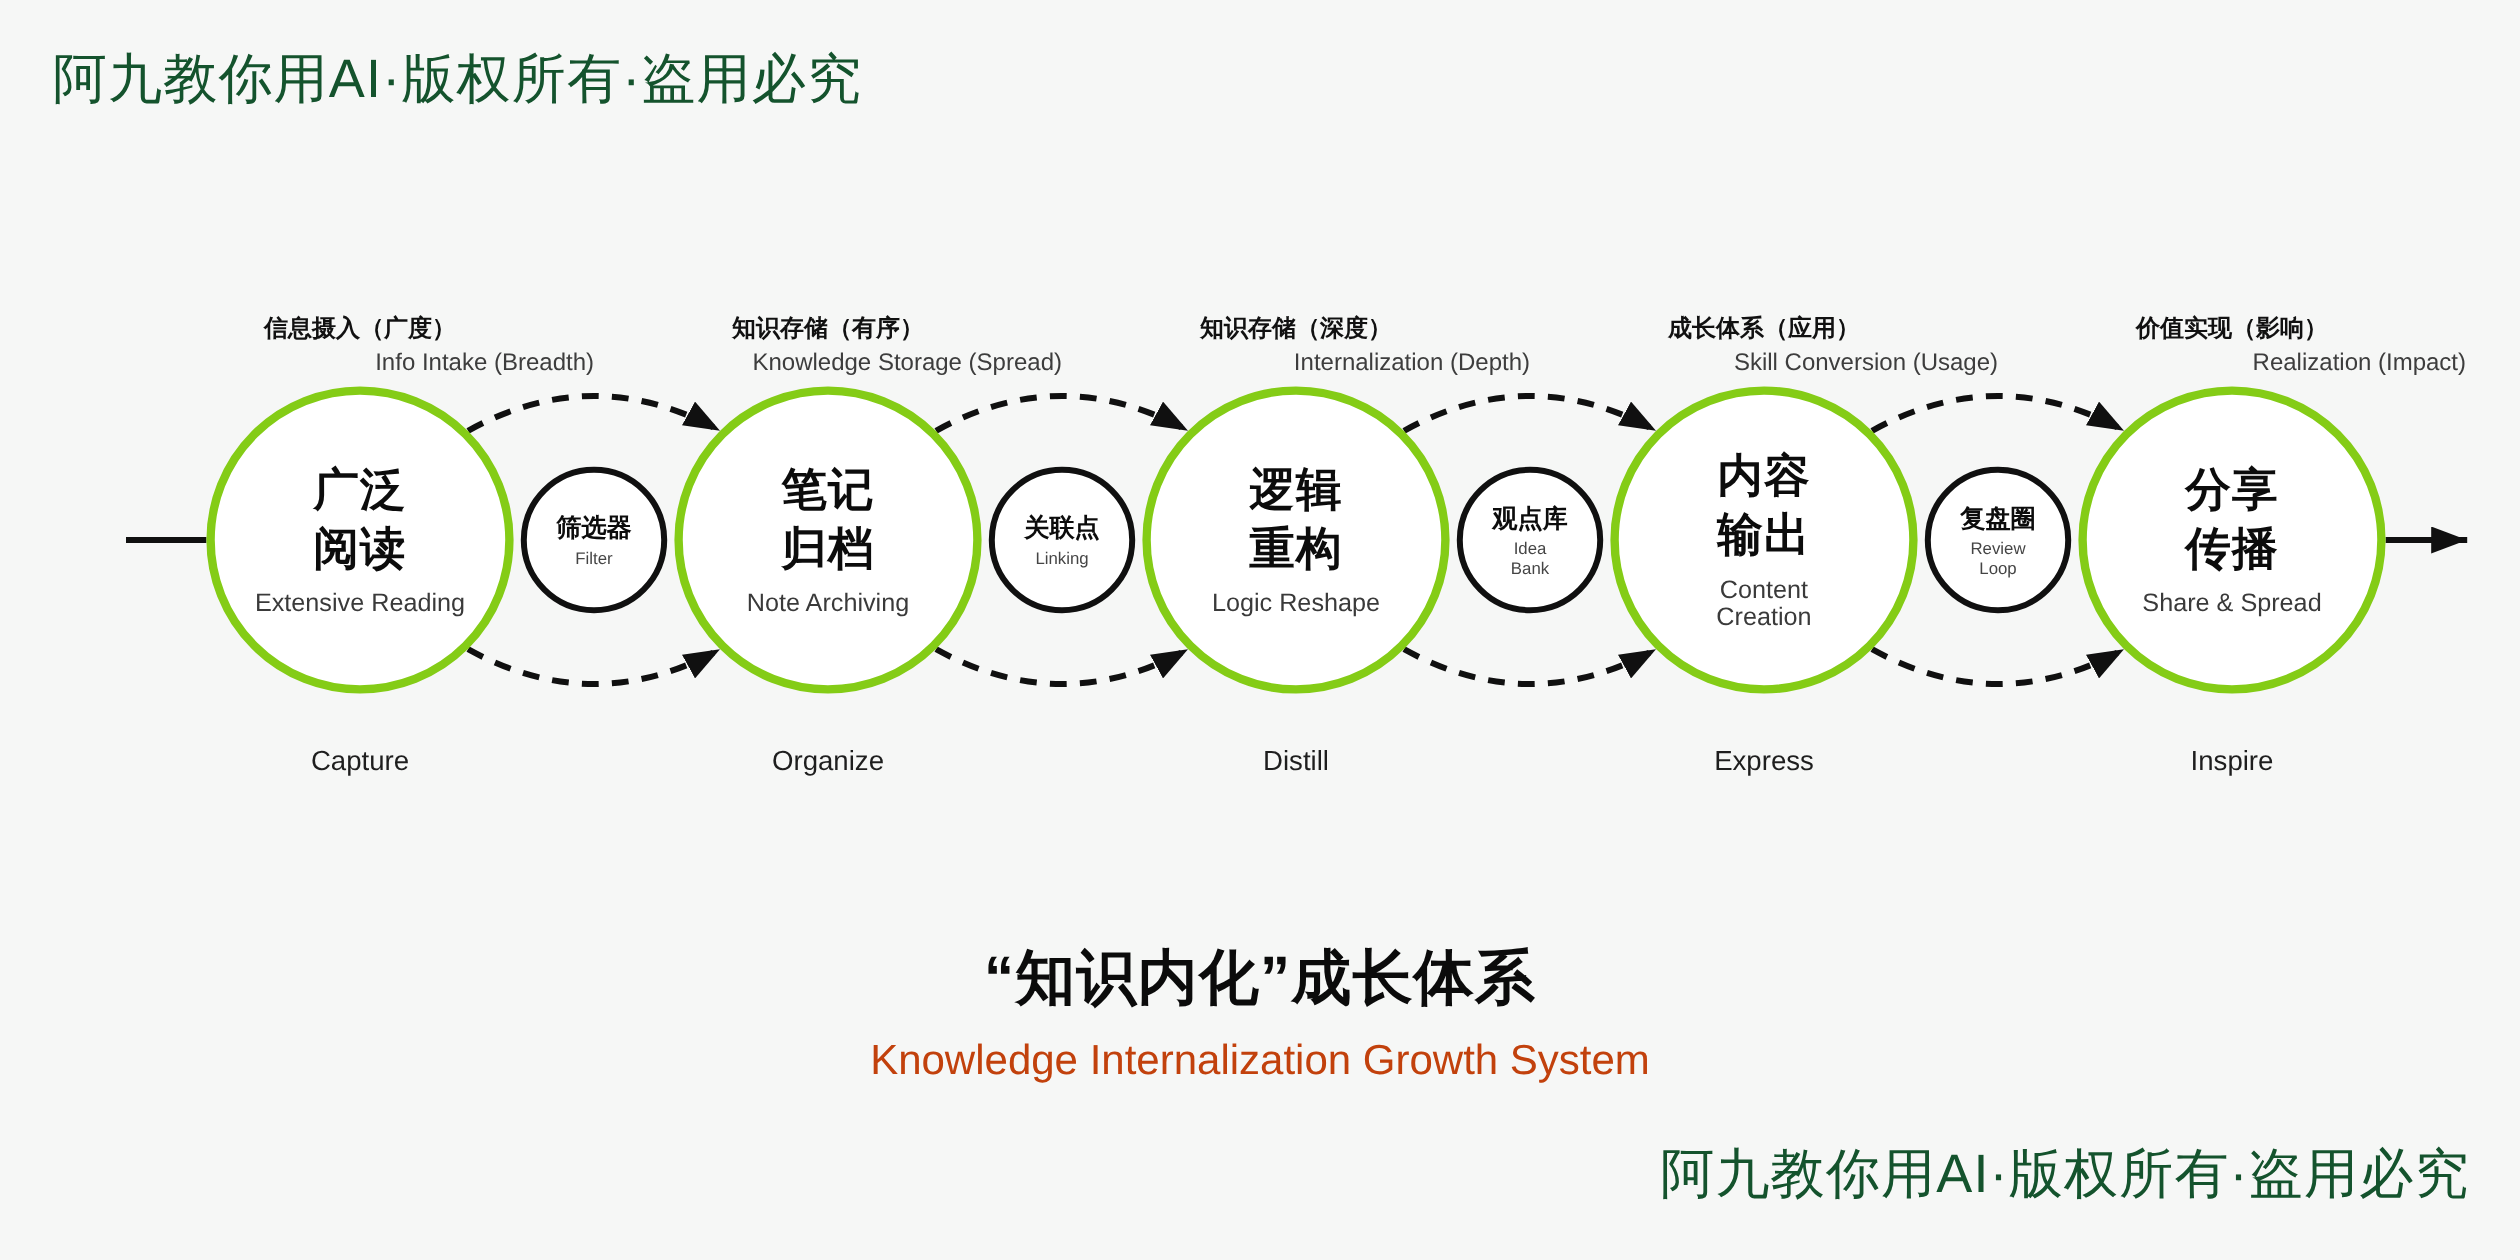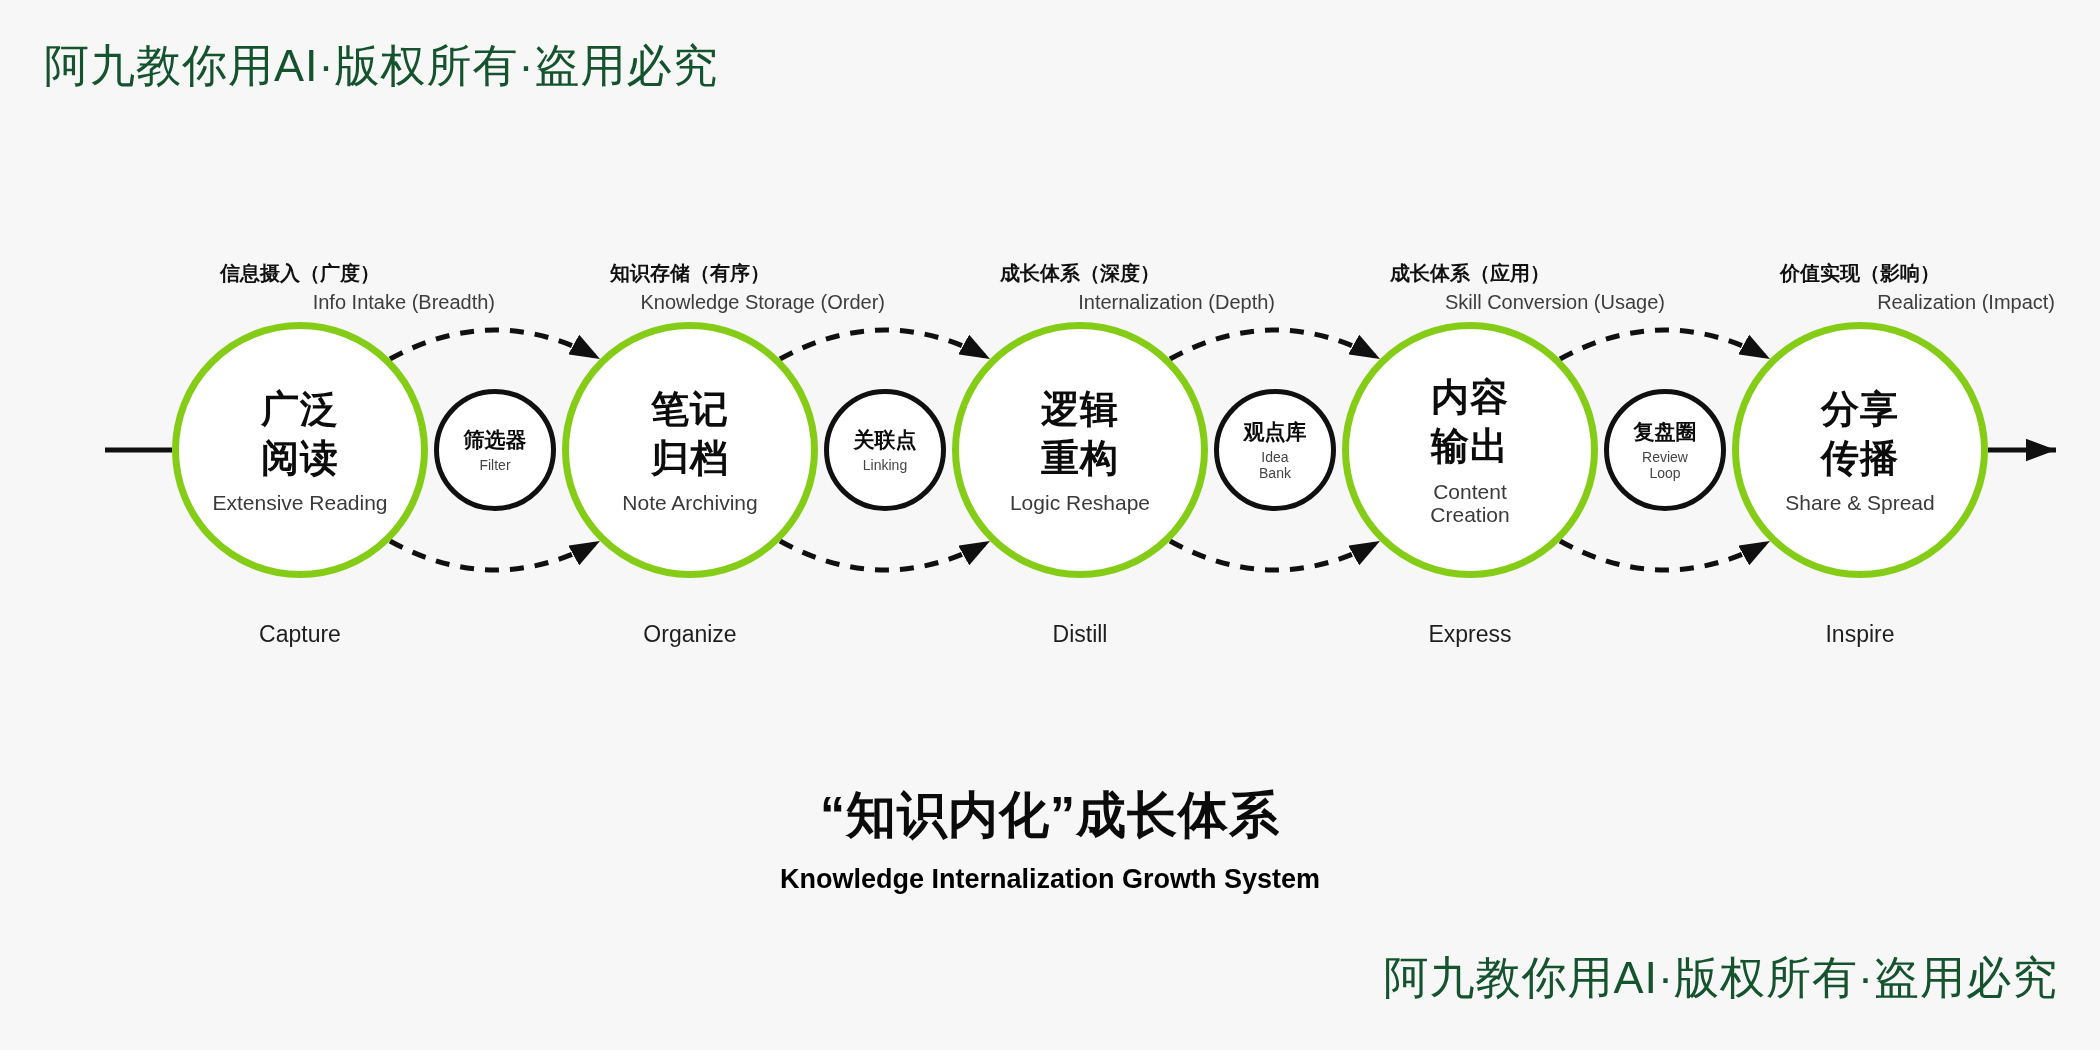--- a/index.html
+++ b/index.html
@@ -67,21 +67,21 @@
     background: #ffffff;
     display: flex; flex-direction: column;
     align-items: center; justify-content: center;
     text-align: center;
   }
   .connector .zh { font-size: 21px; font-weight: bold; color: #0c0c0c; white-space: nowrap; }
   .connector .en { margin-top: 4px; font-size: 14px; line-height: 1.12; color: #454545; white-space: pre-line; }
 
   .title-block { position: absolute; left: 0; top: 782px; width: 100%; text-align: center; }
   .title-zh { font-size: 50px; font-weight: bold; color: #0b0b0b; letter-spacing: 1px; }
-  .title-en { margin-top: 15px; font-size: 27px; color: #000000; font-weight: bold; }
+  .title-en { margin-top: 15px; font-size: 35px; color: #c2410c; }
 </style>
 </head>
 <body>
 
 <div class="canvas">
 
   <svg class="flow-layer" viewBox="0 0 2100 1050">
     <defs>
       <marker id="arrowhead" viewBox="0 0 12 9" refX="12" refY="4.5" markerWidth="30" markerHeight="22.5" markerUnits="userSpaceOnUse" orient="auto">
         <path d="M0,0 L12,4.5 L0,9 Z" fill="#101010"></path>
@@ -112,31 +112,31 @@
     <div class="big-circle">
       <div class="zh">广泛
 阅读</div>
       <div class="en">Extensive Reading</div>
     </div>
     <div class="stage-en">Capture</div>
   </div>
 
   <div class="stage" style="left:495px">
     <div class="lbl-zh">知识存储（有序）</div>
-    <div class="lbl-en">Knowledge Storage (Order)</div>
+    <div class="lbl-en">Knowledge Storage (Spread)</div>
     <div class="big-circle">
       <div class="zh">笔记
 归档</div>
       <div class="en">Note Archiving</div>
     </div>
     <div class="stage-en">Organize</div>
   </div>
 
   <div class="stage" style="left:885px">
-    <div class="lbl-zh">成长体系（深度）</div>
+    <div class="lbl-zh">知识存储（深度）</div>
     <div class="lbl-en">Internalization (Depth)</div>
     <div class="big-circle">
       <div class="zh">逻辑
 重构</div>
       <div class="en">Logic Reshape</div>
     </div>
     <div class="stage-en">Distill</div>
   </div>
 
   <div class="stage" style="left:1275px">

